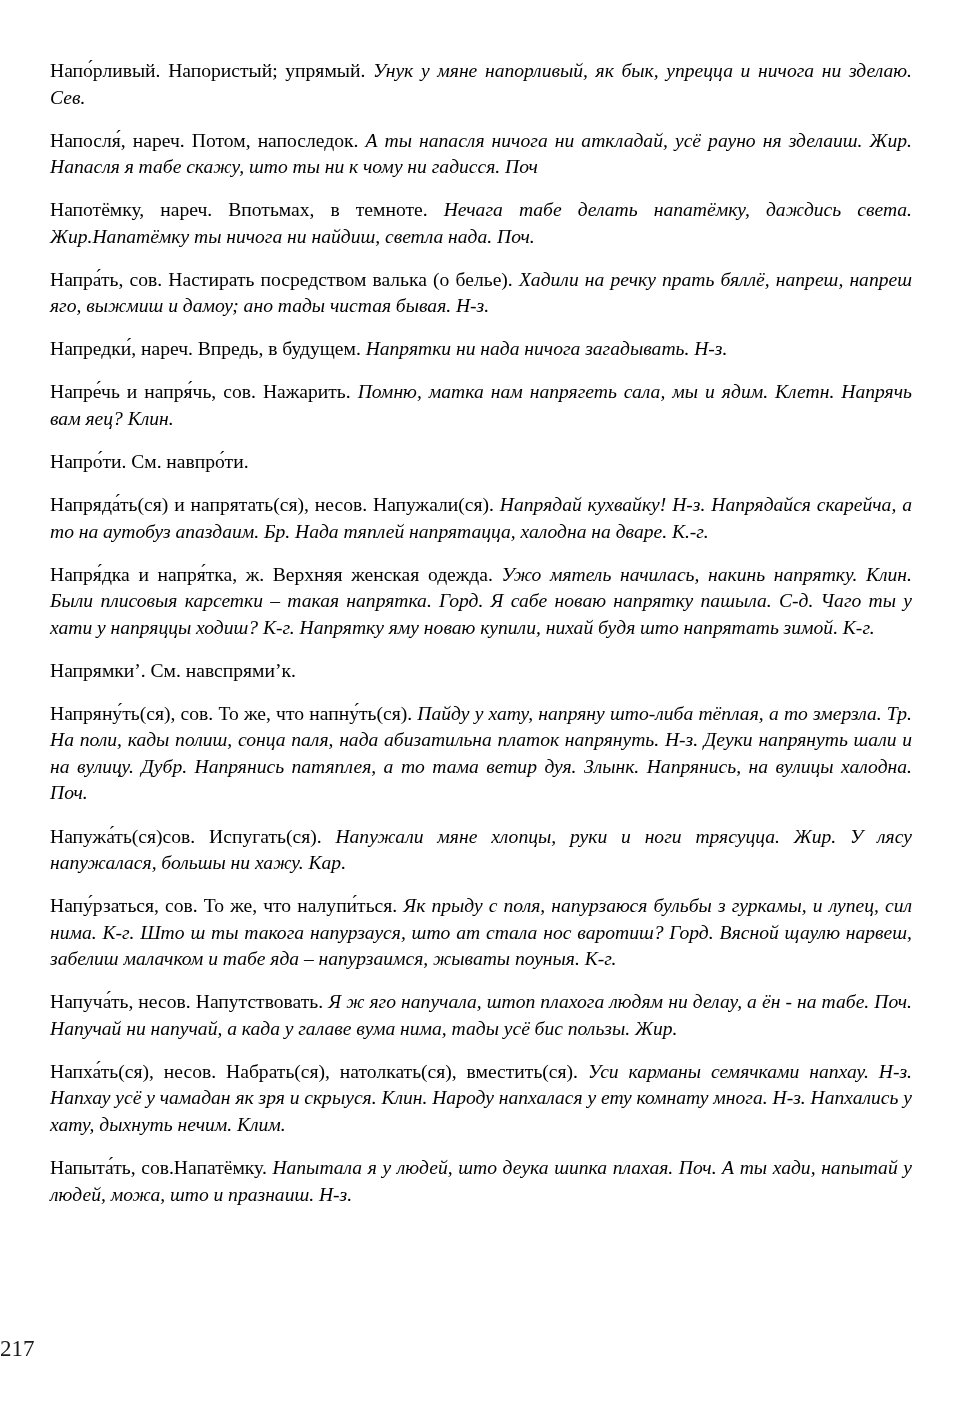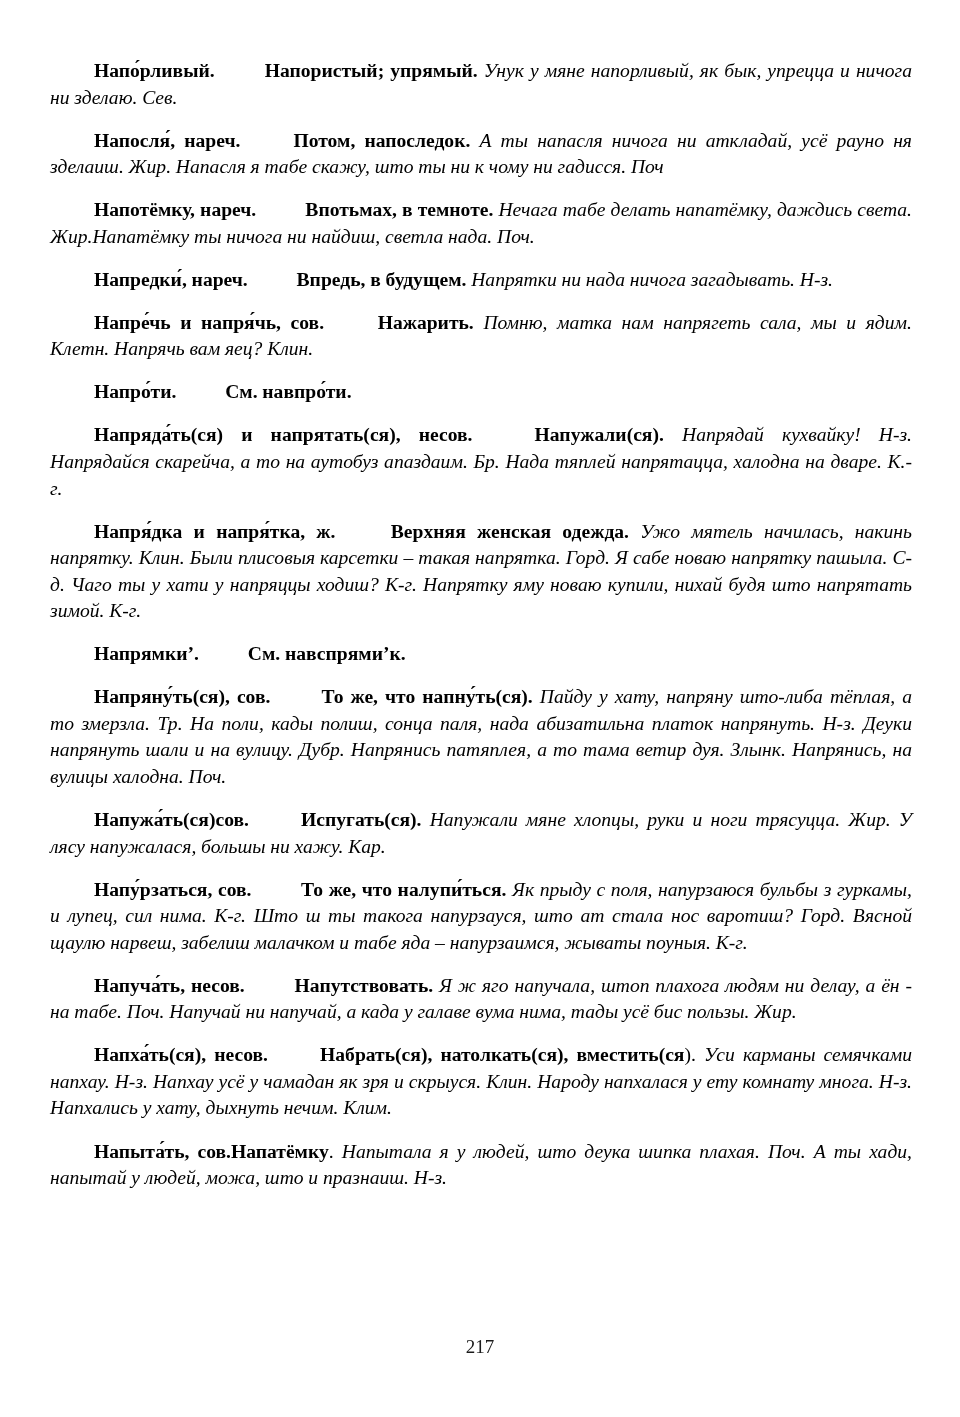--- a/index.html
+++ b/index.html
@@ -34,41 +34,39 @@
     text-justify: inter-word;
     margin: 0 0 16.5px 0;
     hyphens: manual;
     word-spacing: -0.1px;
   }
   .entry:last-of-type {
     margin-bottom: 0;
   }
   
   .hw {
-    font-weight: bold;
+    font-weight: normal;
     font-style: normal;
-    margin-left: 44px;
   }
   
   .ex {
     font-style: italic;
     font-weight: normal;
   }
   
   .plain {
     font-weight: normal;
     font-style: normal;
   }
   .folio {
     position: absolute;
     left: 0;
     top: 1336px;
     width: 960px;
-    text-align: center;
-    font-size: 19px;
+    font-size: 23px;
     font-family: "Liberation Serif", "DejaVu Serif", serif;
     color: #1a1a1a;
   }
 </style>
 </head>
 <body>
 
 <div class="page">
 
   <div class="text-block">
@@ -85,20 +83,25 @@
       <span class="hw">Потом, напоследок.</span>
       <span class="ex">А ты напасля ничога ни аткладай, усё рауно ня зделаиш. Жир. Напасля я табе скажу, што ты ни к чому ни гадисся. Поч</span>
     </p>
 
     <p class="entry">
       <span class="hw">Напотёмку, нареч.</span>
       <span class="hw">Впотьмах, в темноте.</span>
       <span class="ex">Нечага табе делать напатёмку, даждись света. Жир.Напатёмку ты ничога ни найдиш, светла нада. Поч.</span>
     </p>
 
+    <p class="entry">
+      <span class="hw">Напра́ть, сов.</span>
+      <span class="hw">Настирать посредством валька (о белье</span><span class="plain">).</span>
+      <span class="ex">Хадили на речку прать бяллё, напреш, напреш яго, выжмиш и дамоу; ано тады чистая бывая. Н-з.</span>
+    </p>
 
     <p class="entry">
       <span class="hw">Напредки́, нареч.</span>
       <span class="hw">Впредь, в будущем.</span>
       <span class="ex">Напрятки ни нада ничога загадывать. Н-з.</span>
     </p>
 
     <p class="entry">
       <span class="hw">Напре́чь и напря́чь,  сов.</span>
       <span class="hw">Нажарить.</span>

